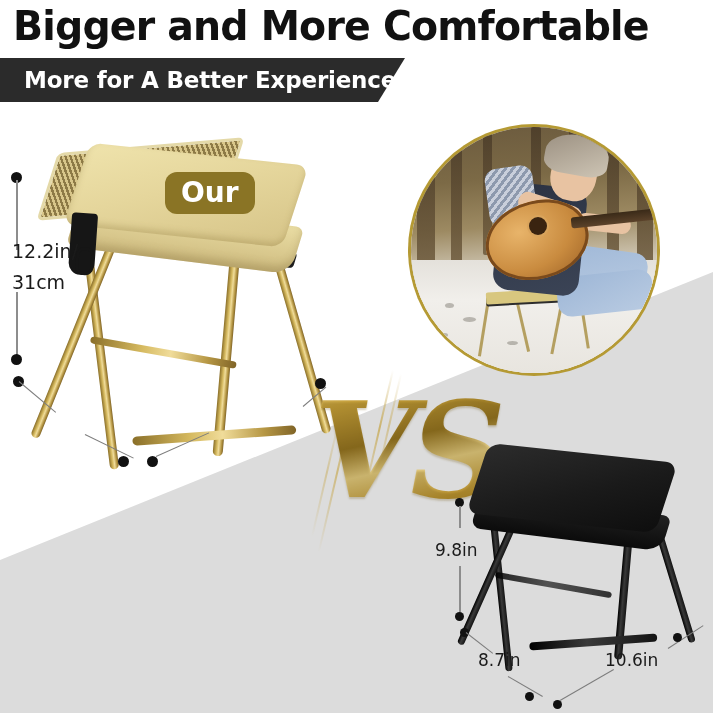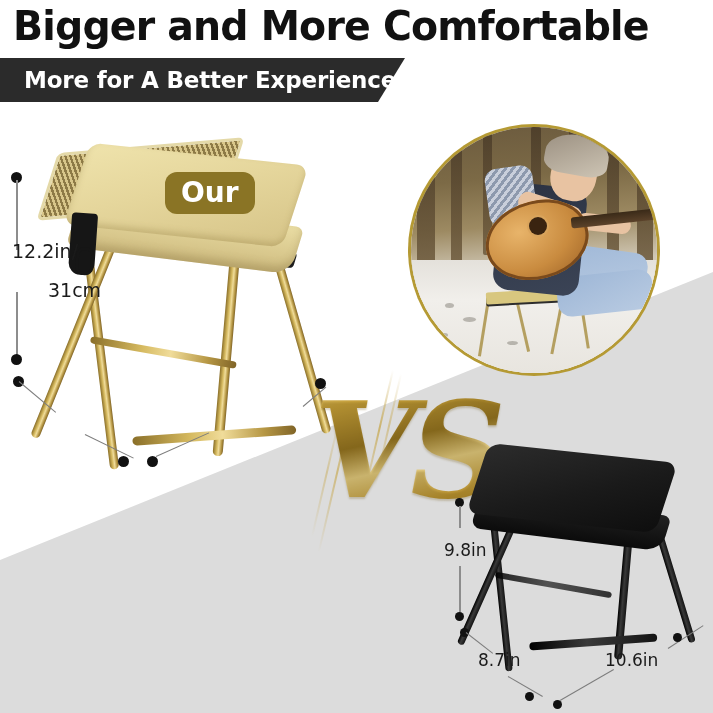--- a/index.html
+++ b/index.html
@@ -182,21 +182,21 @@
     <div class="g-strap"></div>
   </div>
 
   <div class="badge badge-our">Our</div>
 
   <div class="dot" style="left:11px;top:172px;"></div>
   <div class="vline" style="left:16px;top:180px;height:70px;"></div>
   <div class="vline" style="left:16px;top:292px;height:66px;"></div>
   <div class="dot" style="left:11px;top:354px;"></div>
   <div class="dim-label" style="left:12px;top:240px;">12.2in/</div>
-  <div class="dim-label" style="left:12px;top:279px;margin-left:36px;">31cm</div>
+  <div class="dim-label" style="left:12px;top:271px;">31cm</div>
 
   <div class="dot" style="left:13px;top:376px;"></div>
   <div class="lead" style="left:19px;top:381px;width:48px;transform:rotate(40deg);"></div>
   <div class="lead" style="left:85px;top:434px;width:54px;transform:rotate(26deg);"></div>
   <div class="dot" style="left:118px;top:456px;"></div>
 
   <div class="dot" style="left:147px;top:456px;"></div>
   <div class="lead" style="left:156px;top:456px;width:58px;transform:rotate(-24deg);"></div>
   <div class="lead" style="left:303px;top:406px;width:30px;transform:rotate(-40deg);"></div>
   <div class="dot" style="left:315px;top:378px;"></div>
@@ -216,21 +216,21 @@
     <div class="b-leg" style="left:40px;top:130px;width:118px;height:6px;transform:rotate(10deg);border-radius:4px;opacity:.85;"></div>
     <div class="b-seat-front"></div>
     <div class="b-seat-top"></div>
   </div>
 
 
   <div class="dot sm" style="left:455px;top:498px;"></div>
   <div class="vline" style="left:459px;top:506px;height:22px;"></div>
   <div class="vline" style="left:459px;top:566px;height:46px;"></div>
   <div class="dot sm" style="left:455px;top:612px;"></div>
-  <div class="dim-label sm" style="left:444px;top:540px;">9.8in</div>
+  <div class="dim-label sm" style="left:435px;top:540px;">9.8in</div>
 
   <div class="dot sm" style="left:460px;top:628px;"></div>
   <div class="lead" style="left:466px;top:632px;width:34px;transform:rotate(38deg);"></div>
   <div class="dim-label sm" style="left:478px;top:650px;">8.7in</div>
   <div class="lead" style="left:508px;top:676px;width:40px;transform:rotate(30deg);"></div>
   <div class="dot sm" style="left:525px;top:692px;"></div>
 
   <div class="dot sm" style="left:553px;top:700px;"></div>
   <div class="lead" style="left:560px;top:700px;width:62px;transform:rotate(-30deg);"></div>
   <div class="dim-label sm" style="left:605px;top:650px;">10.6in</div>

